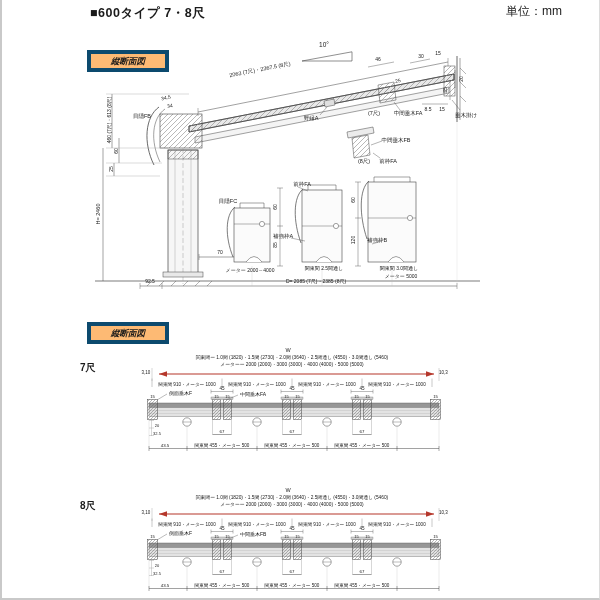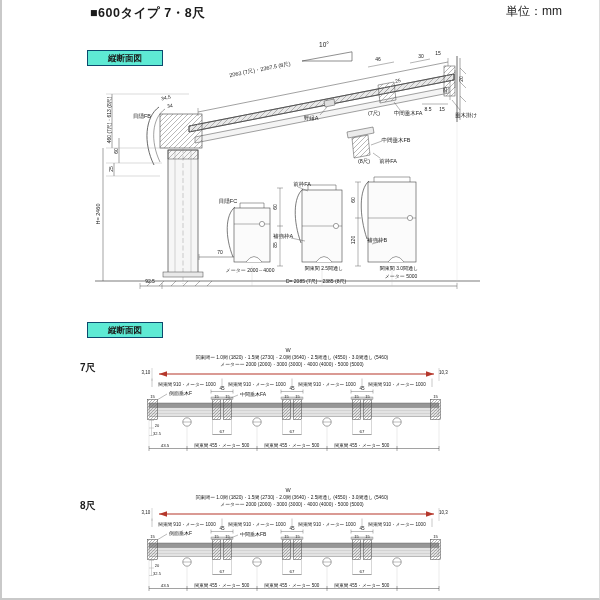--- a/index.html
+++ b/index.html
@@ -1,22 +1,22 @@
 <!DOCTYPE html>
 <html><head>
 <meta charset="utf-8">
 <style>
   html,body{margin:0;padding:0;background:#ffffff;}
   .page{position:relative;width:600px;height:600px;background:#fff;overflow:hidden;
         font-family:"Liberation Sans",sans-serif;color:#1a1a1a;
         border-left:2px solid #c9c9c9;border-bottom:2px solid #c9c9c9;border-right:1px solid #dcdcdc;box-sizing:border-box;}
   .page-title{position:absolute;left:88px;top:5px;font-size:12.5px;font-weight:bold;letter-spacing:.5px;}
   .unit-label{position:absolute;left:504px;top:3px;font-size:12px;text-align:right;}
-  .secbox{position:absolute;width:74px;height:14px;border:1px solid #0c4a6e;background:#5eead4;
-          font-size:8.5px;font-weight:bold;text-align:center;line-height:14px;}
+  .secbox{position:absolute;width:74px;height:14px;border:4px solid #0c4a6e;background:#fdba74;
+          font-size:8.5px;font-weight:bold;text-align:center;line-height:14px;font-style:italic;}
   .secbox.v{left:85px;top:50px;}
   .secbox.c{left:85px;top:322px;}
   .rowtitle{position:absolute;left:78px;font-size:10px;font-weight:bold;margin-top:27px;}
   .rowtitle.r7{top:334px;}
   .rowtitle.r8{top:472px;}
   svg{position:absolute;left:0;top:0;font-family:"Liberation Sans",sans-serif;}
   .labels-host{position:absolute;inset:0;pointer-events:none;}
   .dlabel{position:absolute;transform:translate(-50%,-50%);white-space:nowrap;color:#1a1a1a;line-height:1;}
 </style>
 </head>

